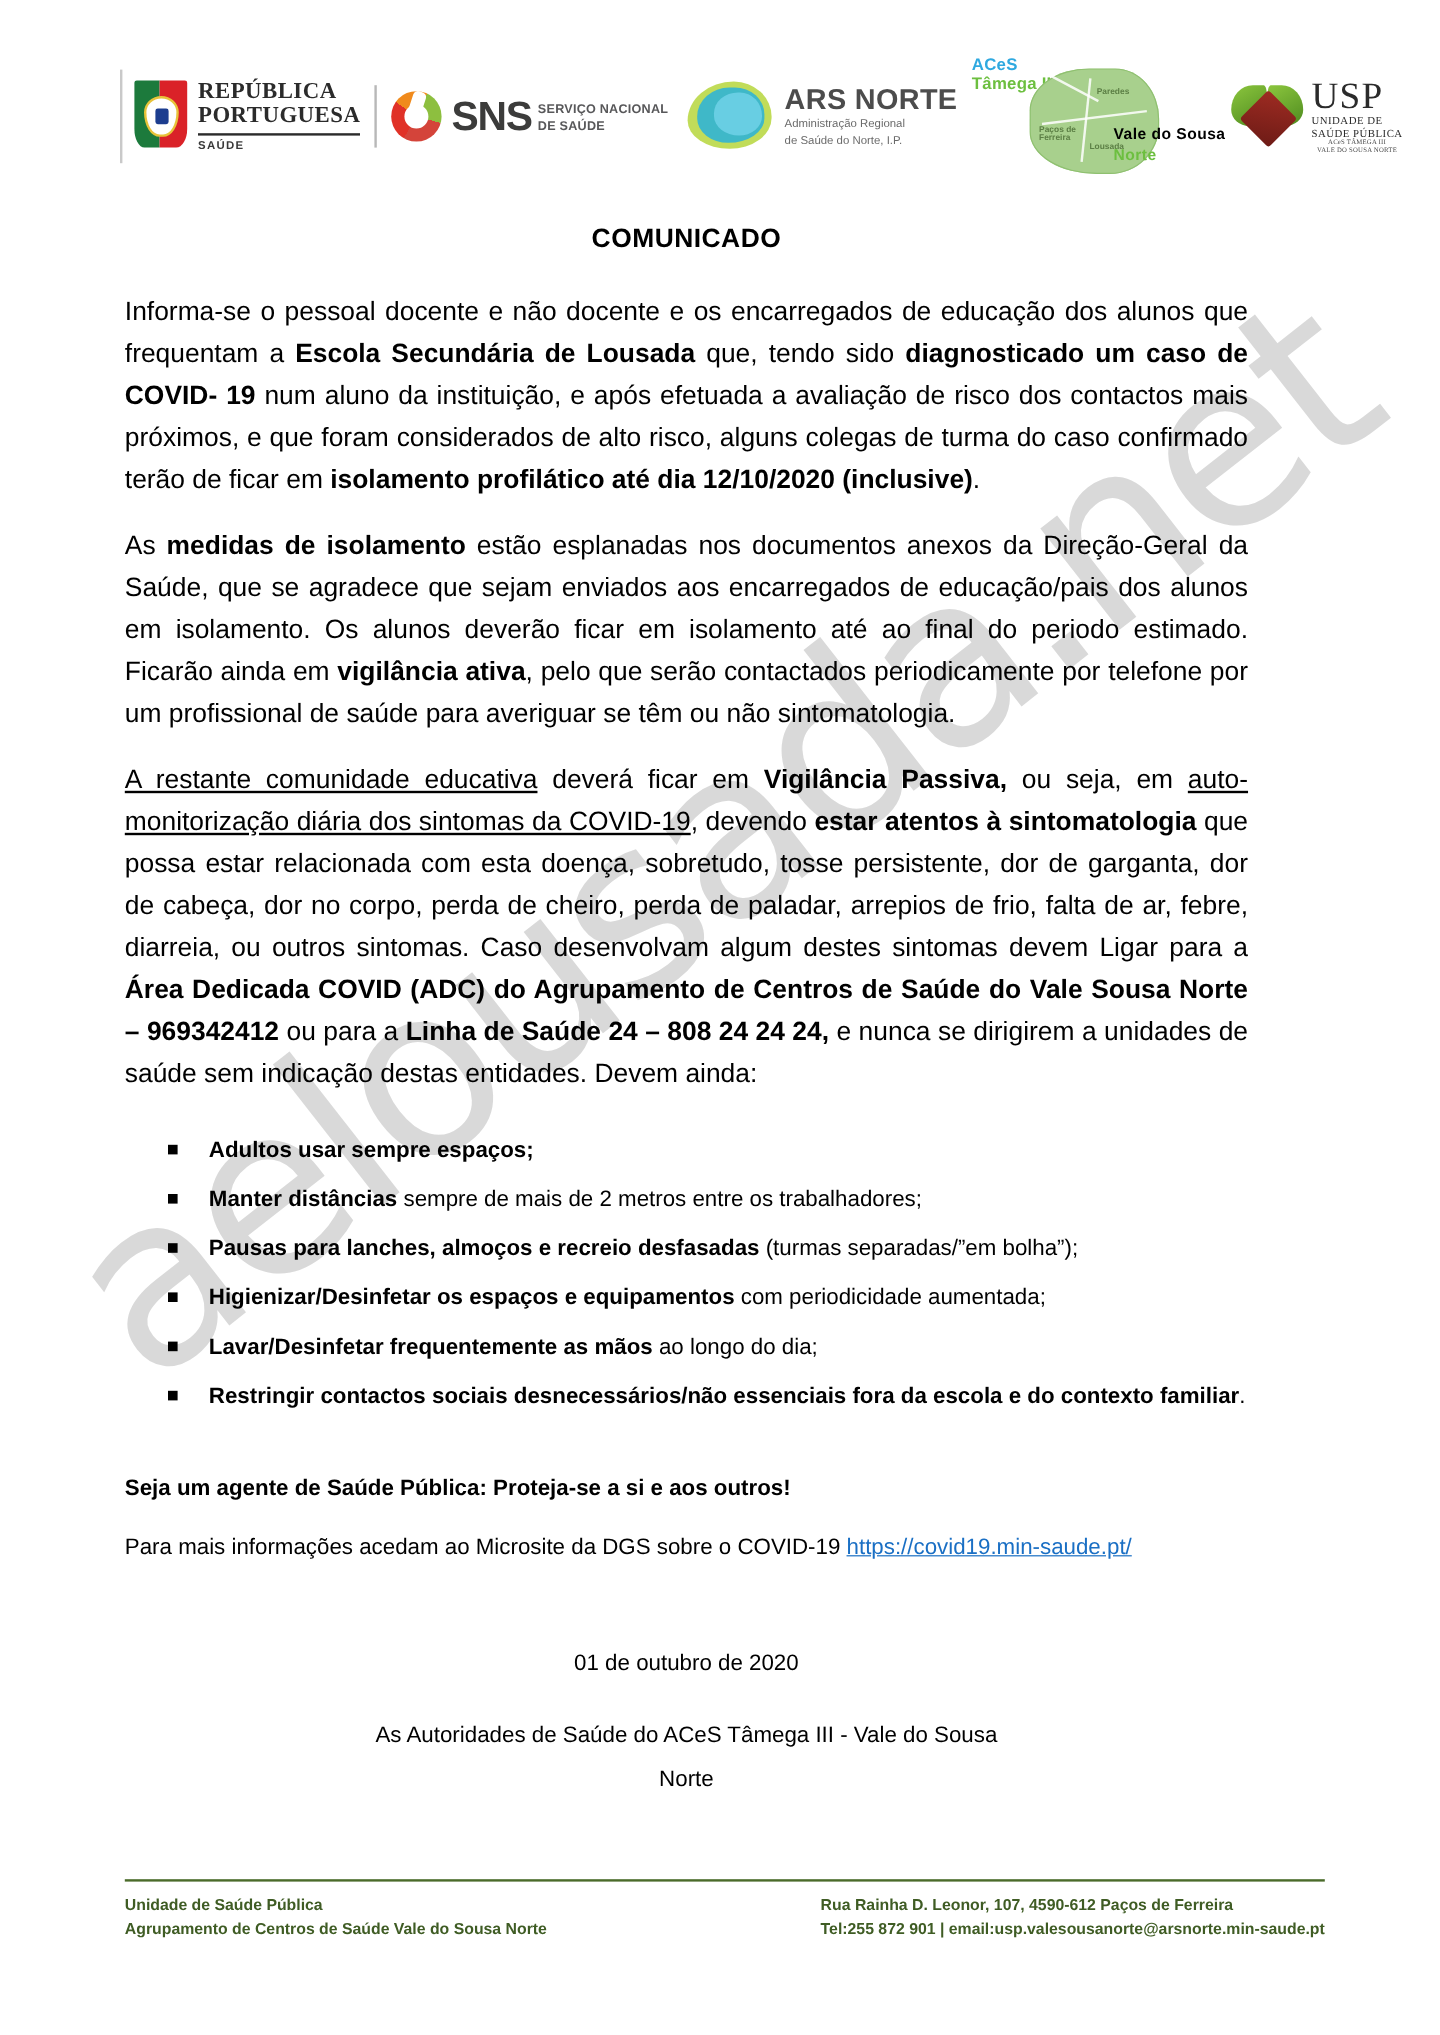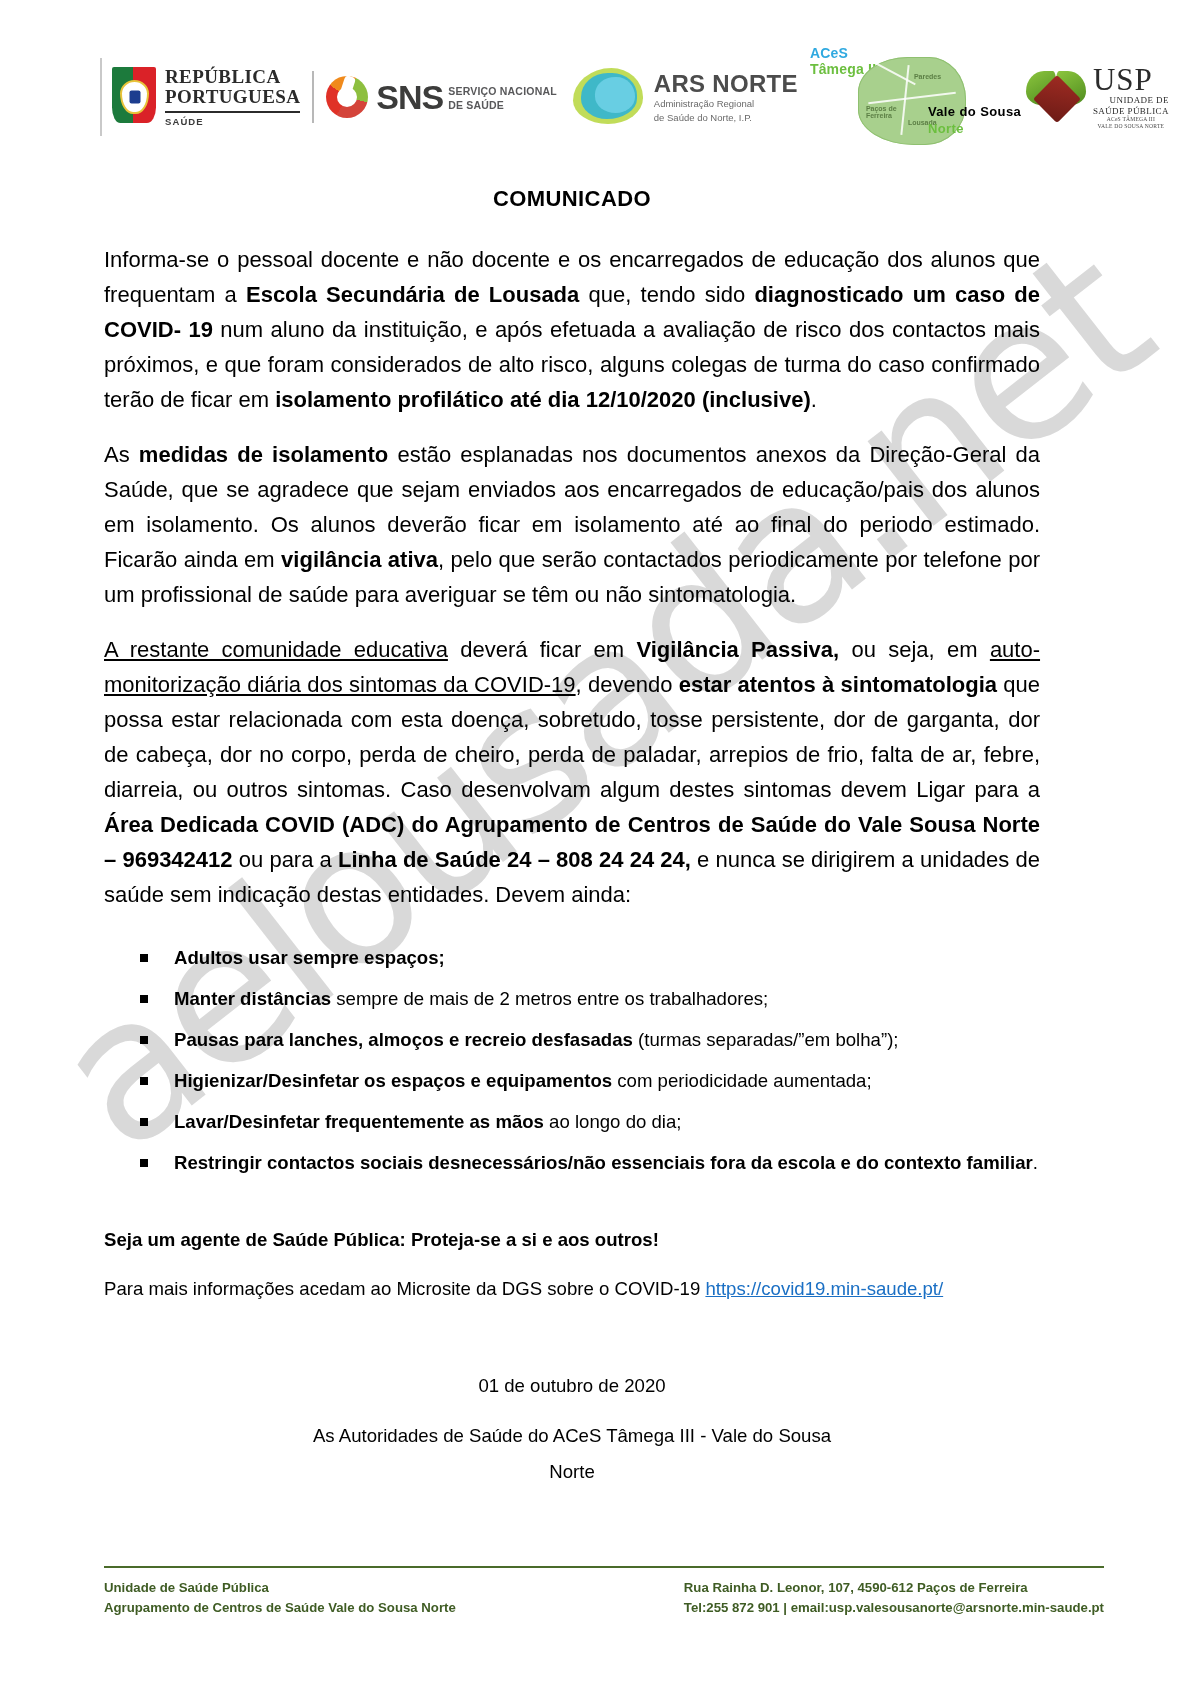--- a/index.html
+++ b/index.html
@@ -300,21 +300,21 @@
     letter-spacing: 1px;
     color: #2b2b2b;
     line-height: 31px;
   }
   .usp-sub1 {
     font-family: "Liberation Serif", serif;
     font-size: 9px;
     letter-spacing: .4px;
     color: #2b2b2b;
     line-height: 10.5px;
-    text-align: right;
+    text-align: left;
   }
   .usp-sub2 {
     font-family: "Liberation Serif", serif;
     font-size: 5.6px;
     letter-spacing: .2px;
     color: #4a4a4a;
     line-height: 7px;
     text-align: center;
   }
 
@@ -399,21 +399,21 @@
     color: #1a6fc4;
     text-decoration: underline;
   }
 
   .signoff {
     margin-top: 62px;
     text-align: center;
     font-size: 18.6px;
     line-height: 36px;
   }
-  .signoff .date { margin-bottom: 14px; }
+  .signoff .date { margin-bottom: 24px; }
 
   
   .footer-rule {
     position: absolute;
     left: 104px;
     top: 1566px;
     width: 1000px;
     height: 1.5px;
     background: #4a6b2a;
   }

